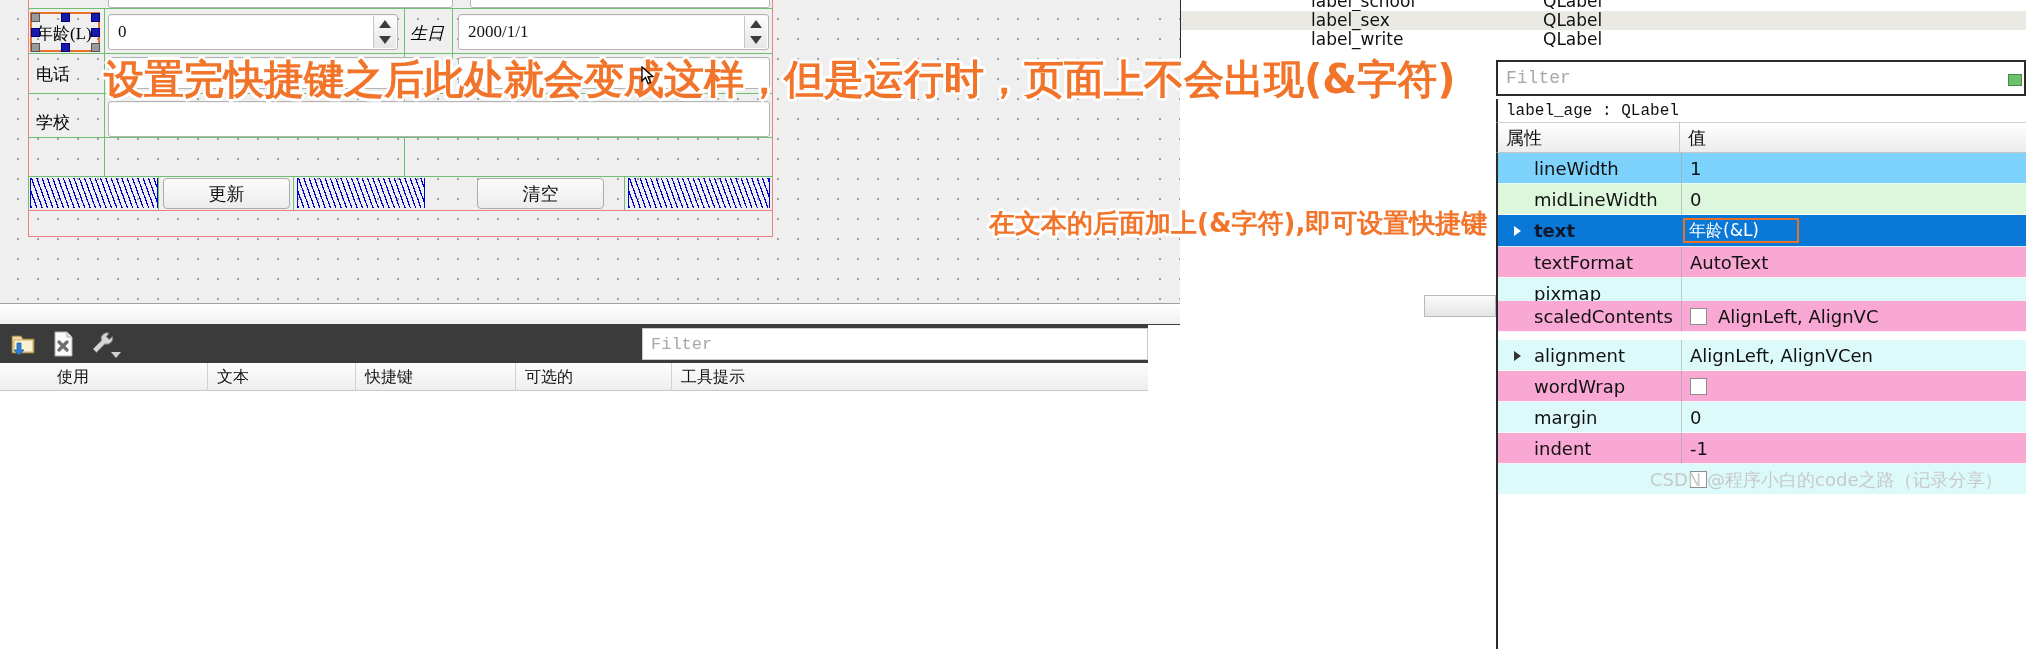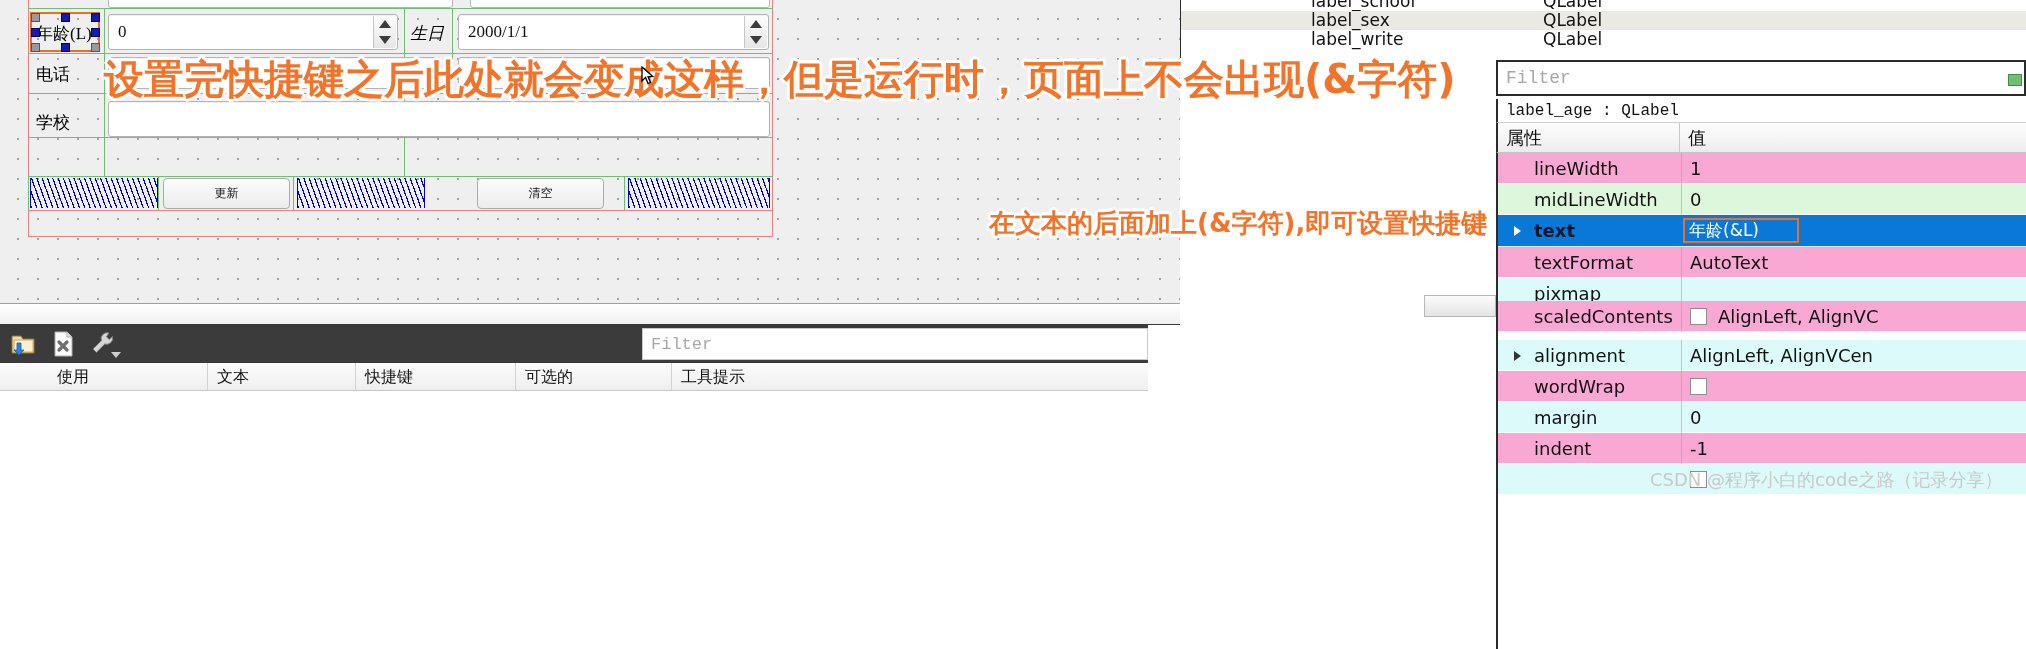--- a/index.html
+++ b/index.html
@@ -118,21 +118,21 @@
   .fbtn {
     position: absolute;
     box-sizing: border-box;
     background: linear-gradient(#fcfcfc, #ececec);
     border: 1px solid #ababab;
     border-radius: 4px;
     display: flex;
     align-items: center;
     justify-content: center;
     font-family: "Liberation Serif", "DejaVu Serif", serif;
-    font-size: 12px;
+    font-size: 18px;
     color: #111;
   }
 
   
   .spacer {
     position: absolute;
     box-sizing: border-box;
     border-left: 1px solid #0000cc;
     border-right: 1px solid #0000cc;
     background-image: repeating-linear-gradient(
@@ -413,21 +413,21 @@
     line-height: 31px;
     padding-left: 8px;
     box-sizing: border-box;
     font-size: 18px;
     color: #111;
     font-family: "DejaVu Sans", "Liberation Sans", sans-serif;
     white-space: nowrap;
     overflow: hidden;
     border-left: 1px solid rgba(160,160,160,0.55);
   }
-  .pe-row.green   { background: #f9a8d4; }
+  .pe-row.green   { background: #7dd3fc; }
   .pe-row.green2  { background: #dcf7dc; }
   .pe-row.cyan    { background: #f9a8d4; }
   .pe-row.cyan2   { background: #dcfafa; }
   .pe-row.sel     { background: #0a78d7; }
   .pe-row.sel .pname { color: #0f172a; font-weight: 700; }
   .pe-row.sel .pval  { color: #111; border-left: none; }
 
   .expander {
     position: absolute;
     left: 16px;

